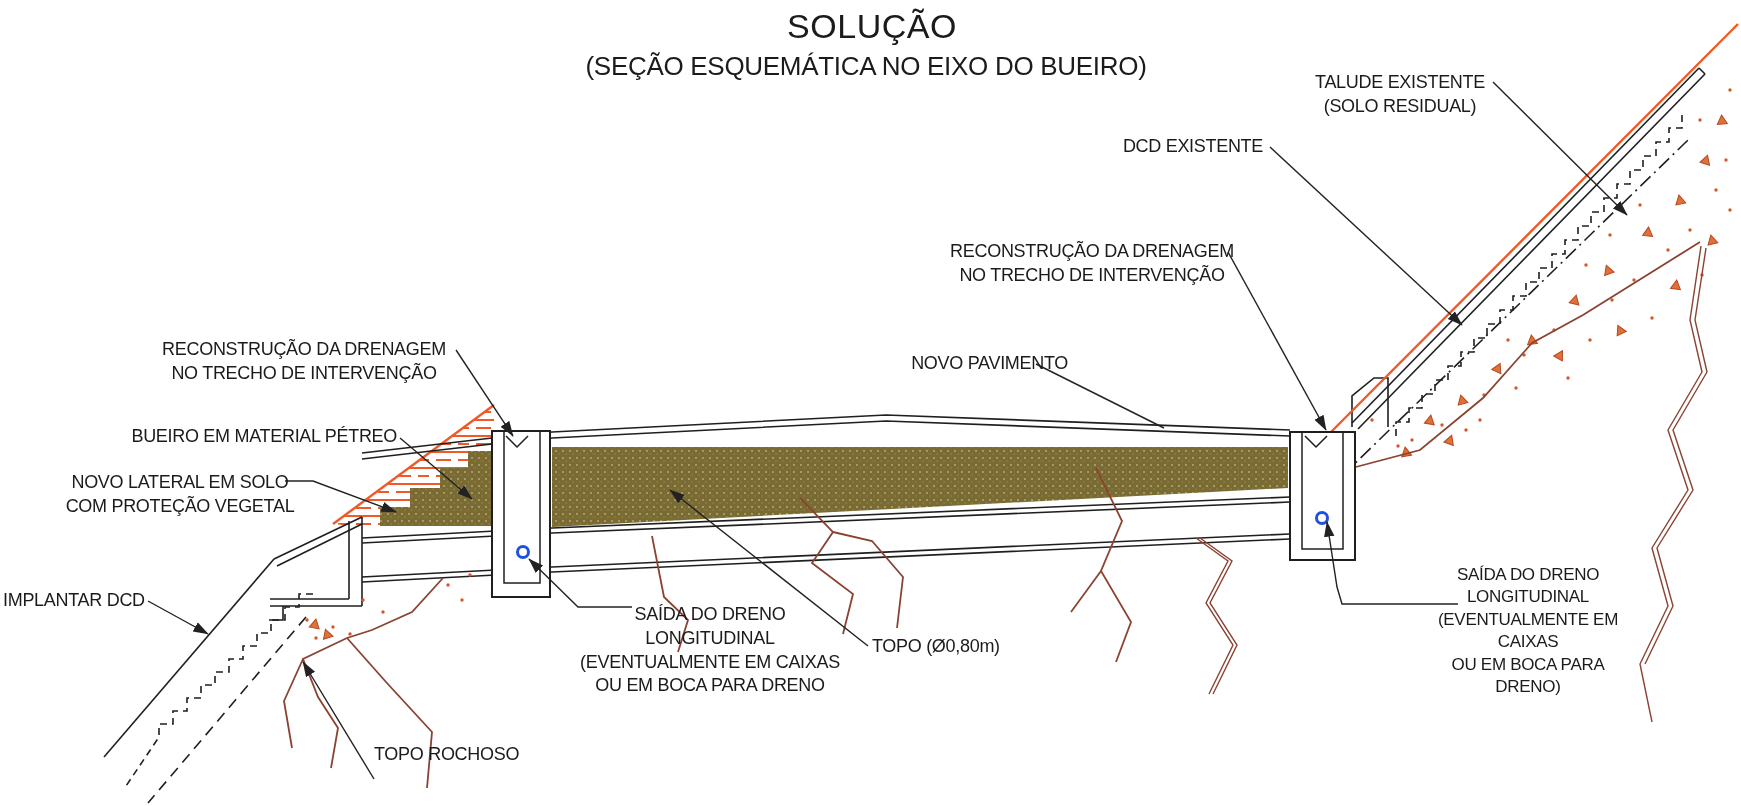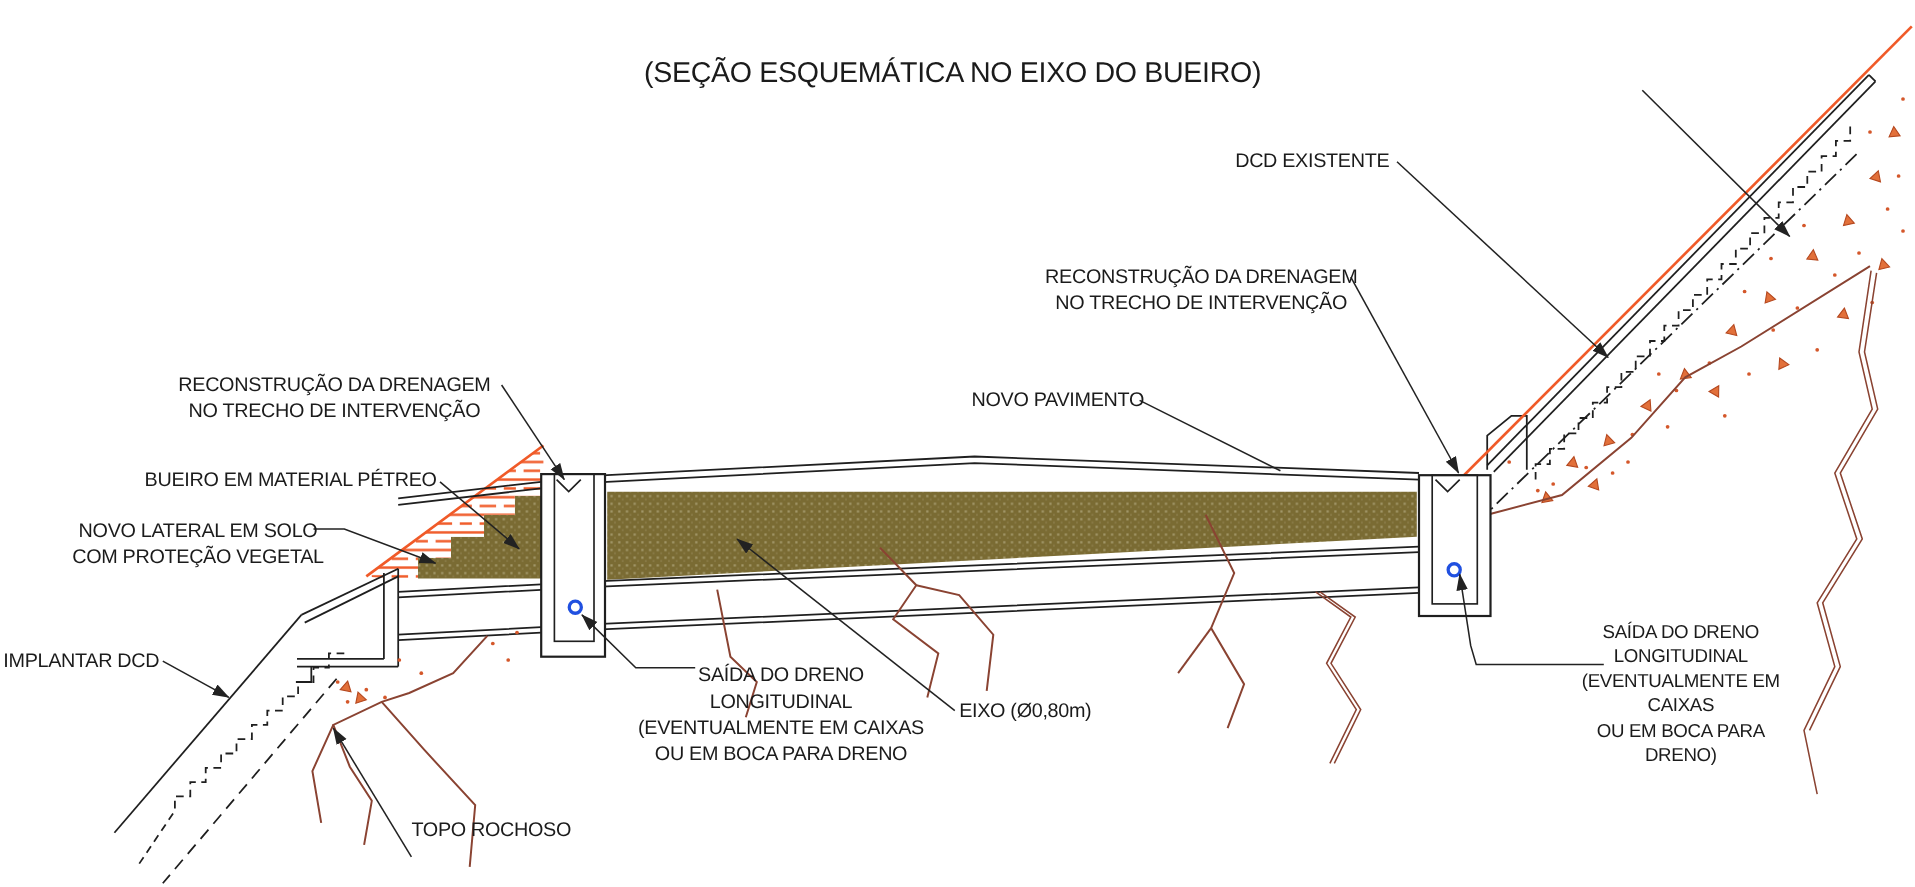--- a/index.html
+++ b/index.html
@@ -183,35 +183,38 @@
     <path d="M400,438 L472,499" marker-end="url(#arr)"></path>
     <path d="M285,481 H313 L396,512" marker-end="url(#arr)"></path>
     <path d="M148,601 L208,634" marker-end="url(#arr)"></path>
     <path d="M632,607 H578 L529,559" marker-end="url(#arr)"></path>
     <path d="M868,646 L670,490" marker-end="url(#arr)"></path>
     <path d="M1458,604 H1342 L1337,587 L1327,522" marker-end="url(#arr)"></path>
     <path d="M374,779 L303,662" marker-end="url(#arr)"></path>
   </g>
 </svg>
 
+<div class="lbl c title" style="left:872px;top:26px">SOLUÇÃO</div>
 <div class="lbl c subtitle" style="left:866px;top:66px">(SEÇÃO ESQUEMÁTICA NO EIXO DO BUEIRO)</div>
 
+<div class="lbl c" style="left:1400px;top:95px">TALUDE EXISTENTE
+(SOLO RESIDUAL)</div>
 <div class="lbl r" style="left:1263px;top:147px">DCD EXISTENTE</div>
 <div class="lbl c" style="left:1092px;top:264px">RECONSTRUÇÃO DA DRENAGEM
 NO TRECHO DE INTERVENÇÃO</div>
-<div class="lbl r" style="left:1040px;top:364px">NOVO PAVIMENTO</div>
+<div class="lbl r" style="left:1068px;top:364px">NOVO PAVIMENTO</div>
 <div class="lbl c" style="left:304px;top:362px">RECONSTRUÇÃO DA DRENAGEM
 NO TRECHO DE INTERVENÇÃO</div>
 <div class="lbl r" style="left:397px;top:437px">BUEIRO EM MATERIAL PÉTREO</div>
 <div class="lbl c" style="left:180px;top:495px">NOVO LATERAL EM SOLO
 COM PROTEÇÃO VEGETAL</div>
 <div class="lbl l" style="left:3px;top:601px">IMPLANTAR DCD</div>
 <div class="lbl c" style="left:710px;top:650px">SAÍDA DO DRENO
 LONGITUDINAL
 (EVENTUALMENTE EM CAIXAS
 OU EM BOCA PARA DRENO</div>
-<div class="lbl l" style="left:872px;top:647px">EIXO (Ø0,80m)</div>
+<div class="lbl l" style="left:872px;top:647px">TOPO (Ø0,80m)</div>
 <div class="lbl c small" style="left:1528px;top:631px">SAÍDA DO DRENO
 LONGITUDINAL (EVENTUALMENTE EM CAIXAS
 OU EM BOCA PARA DRENO)</div>
 <div class="lbl l" style="left:374px;top:755px">TOPO ROCHOSO</div>
 
 </div>
 
 </body></html>

